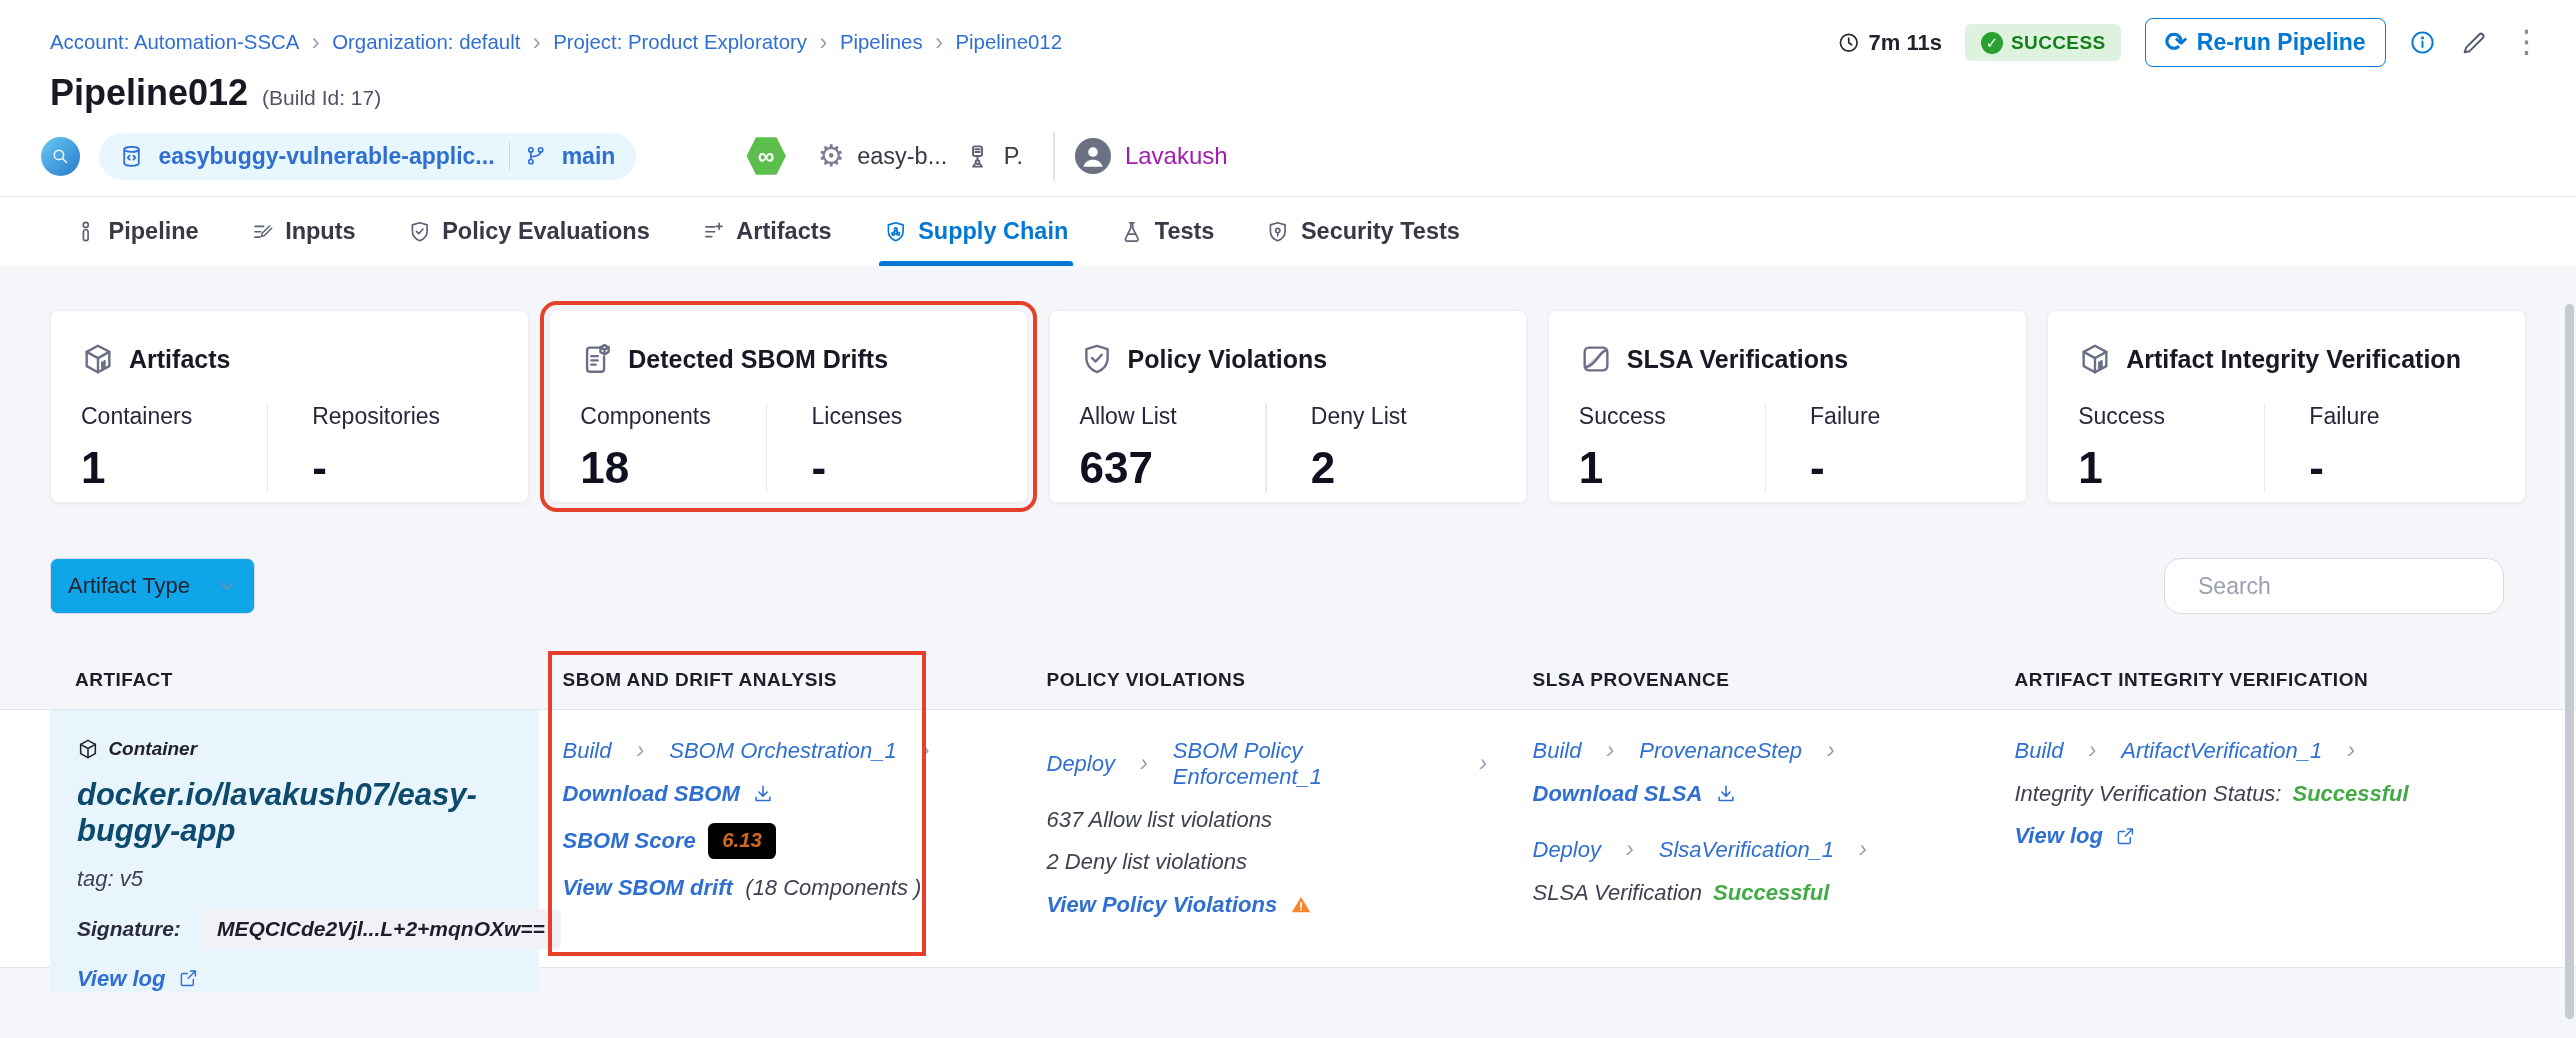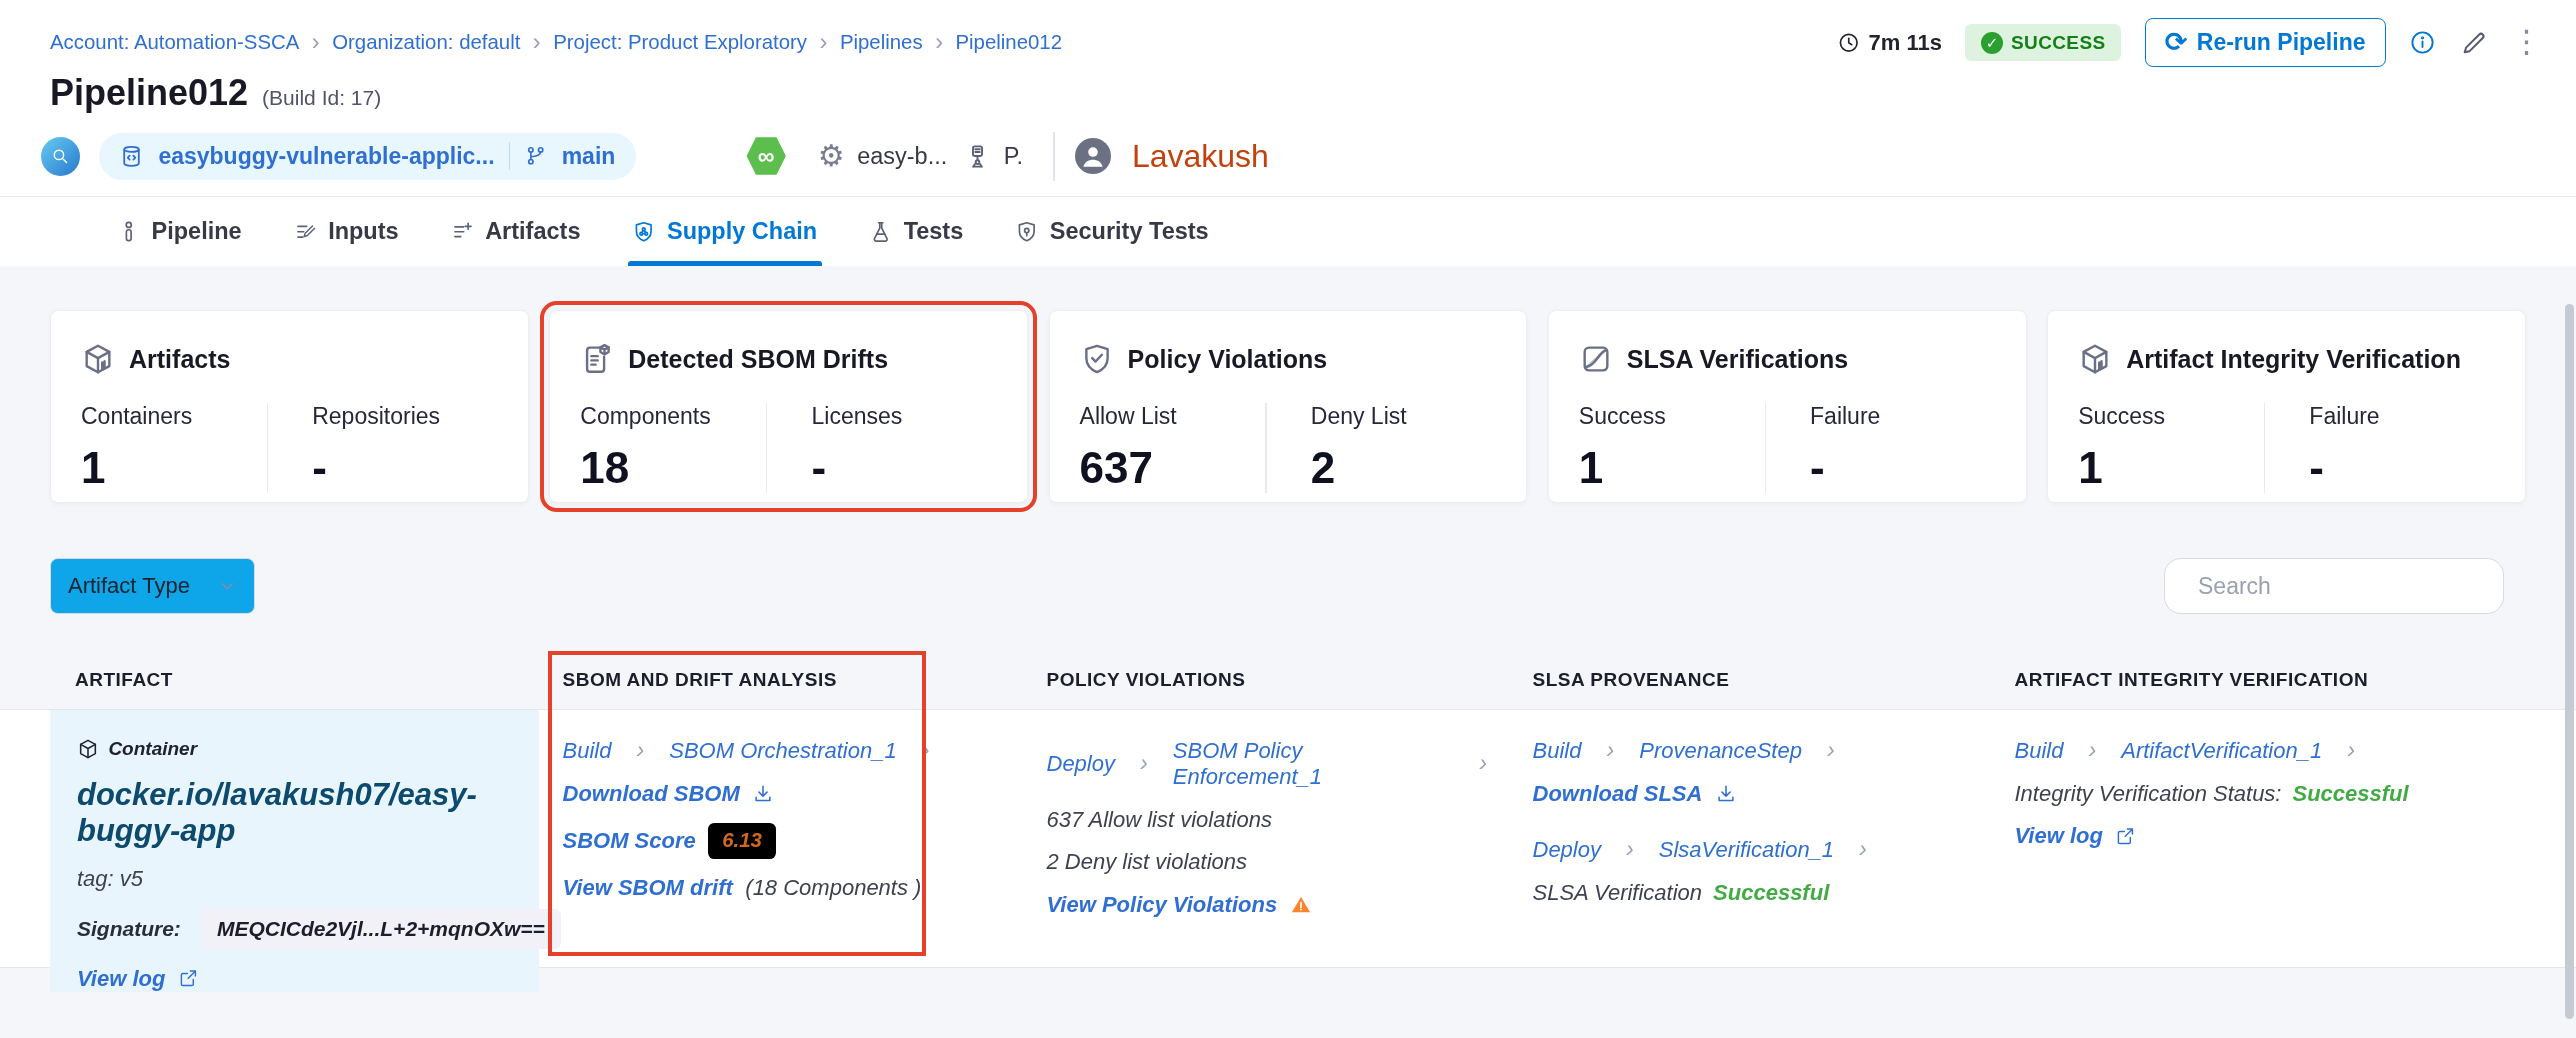--- a/index.html
+++ b/index.html
@@ -37,25 +37,25 @@
   .repo-pill{margin-left:19px;display:flex;align-items:center;gap:14px;background:#e8f6fd;border-radius:23.5px;
              height:47px;padding:0 20.4px;color:#2f6fd2;font-size:23px;font-weight:600;}
   .pill-div{width:1.6px;height:28px;background:#bcdcef;}
   .hexagon{margin-left:110px;width:41px;height:41px;background:#5cbe4c;color:#fff;display:flex;align-items:center;justify-content:center;
            clip-path:polygon(25% 4%,75% 4%,98% 50%,75% 96%,25% 96%,2% 50%);font-size:23.5px;font-weight:700;}
   .gear-glyph{margin-left:31px;font-size:30px;color:#7a7d92;line-height:1;}
   .meta-txt{margin-left:12.5px;font-size:23.5px;color:#383946;}
   .infra-ic{margin-left:17px;color:#5d6176;}
   .meta-div{width:1.6px;height:49px;background:#e2e4ea;margin-left:30px;}
   .avatar{margin-left:20.4px;width:36px;height:36px;border-radius:50%;background:#6b7083;overflow:hidden;display:flex;align-items:center;justify-content:center;}
-  .executor{margin-left:21px;font-size:32px;color:#c2410c;}
+  .executor{margin-left:14px;font-size:24px;color:#a21caf;}
 
   
   .tabbar{position:absolute;top:196px;left:0;right:0;height:69px;background:#fff;border-top:0.8px solid #e4e6ec;border-bottom:0.8px solid #e4e6ec;
-          display:flex;align-items:stretch;gap:52px;padding-left:117px;}
+          display:flex;align-items:stretch;gap:52px;padding-left:74px;}
   .tab{display:flex;align-items:center;gap:11px;font-size:23.5px;font-weight:600;color:#383946;position:relative;cursor:pointer;}
   .tab .ticon{color:#5d6176;display:flex;}
   .tab.active{color:#0278d5;}
   .tab.active .ticon{color:#0278d5;}
   .tab.active::after{content:"";position:absolute;left:-4.7px;right:-4.7px;bottom:-0.8px;height:5.5px;background:#0278d5;border-radius:3.1px 3.1px 0 0;}
 
   
   .content{position:absolute;top:266px;left:0;right:0;bottom:0;background:#f4f6f9;}
 
   .cards-row{position:absolute;top:44px;left:50px;right:50px;height:193px;display:flex;gap:20.4px;}
@@ -225,20 +225,29 @@
           <svg class="ic" width="23.5" height="23.5" viewBox="0 0 24 24">
             <path d="M4 6.5h9M4 12h6M4 17.5h5"></path>
             <path d="M20.5 6 12 14.5l-1.3 3.8 3.8-1.3L23 8.5" transform="scale(.88) translate(1 1)"></path>
           </svg>
         </span>
       <span>Inputs</span>
     </div>
     <div class="tab">
       <span class="ticon">
           <svg class="ic" width="23.5" height="23.5" viewBox="0 0 24 24">
+            <path d="M12 2.8 19.5 5v6.5c0 4.8-3.1 8-7.5 9.7-4.4-1.7-7.5-4.9-7.5-9.7V5Z"></path>
+            <path d="m8.6 11.6 2.4 2.4 4.4-4.8"></path>
+          </svg>
+        </span>
+      <span>Policy Evaluations</span>
+    </div>
+    <div class="tab">
+      <span class="ticon">
+          <svg class="ic" width="23.5" height="23.5" viewBox="0 0 24 24">
             <path d="M4 7h9M4 12h9M4 17h6"></path>
             <path d="M17.5 3.5v6M14.5 6.5h6"></path>
           </svg>
         </span>
       <span>Artifacts</span>
     </div>
     <div class="tab active">
       <span class="ticon">
           <svg class="ic" width="23.5" height="23.5" viewBox="0 0 24 24">
             <path d="M12 2.8 19.5 5v6.5c0 4.8-3.1 8-7.5 9.7-4.4-1.7-7.5-4.9-7.5-9.7V5Z"></path>

